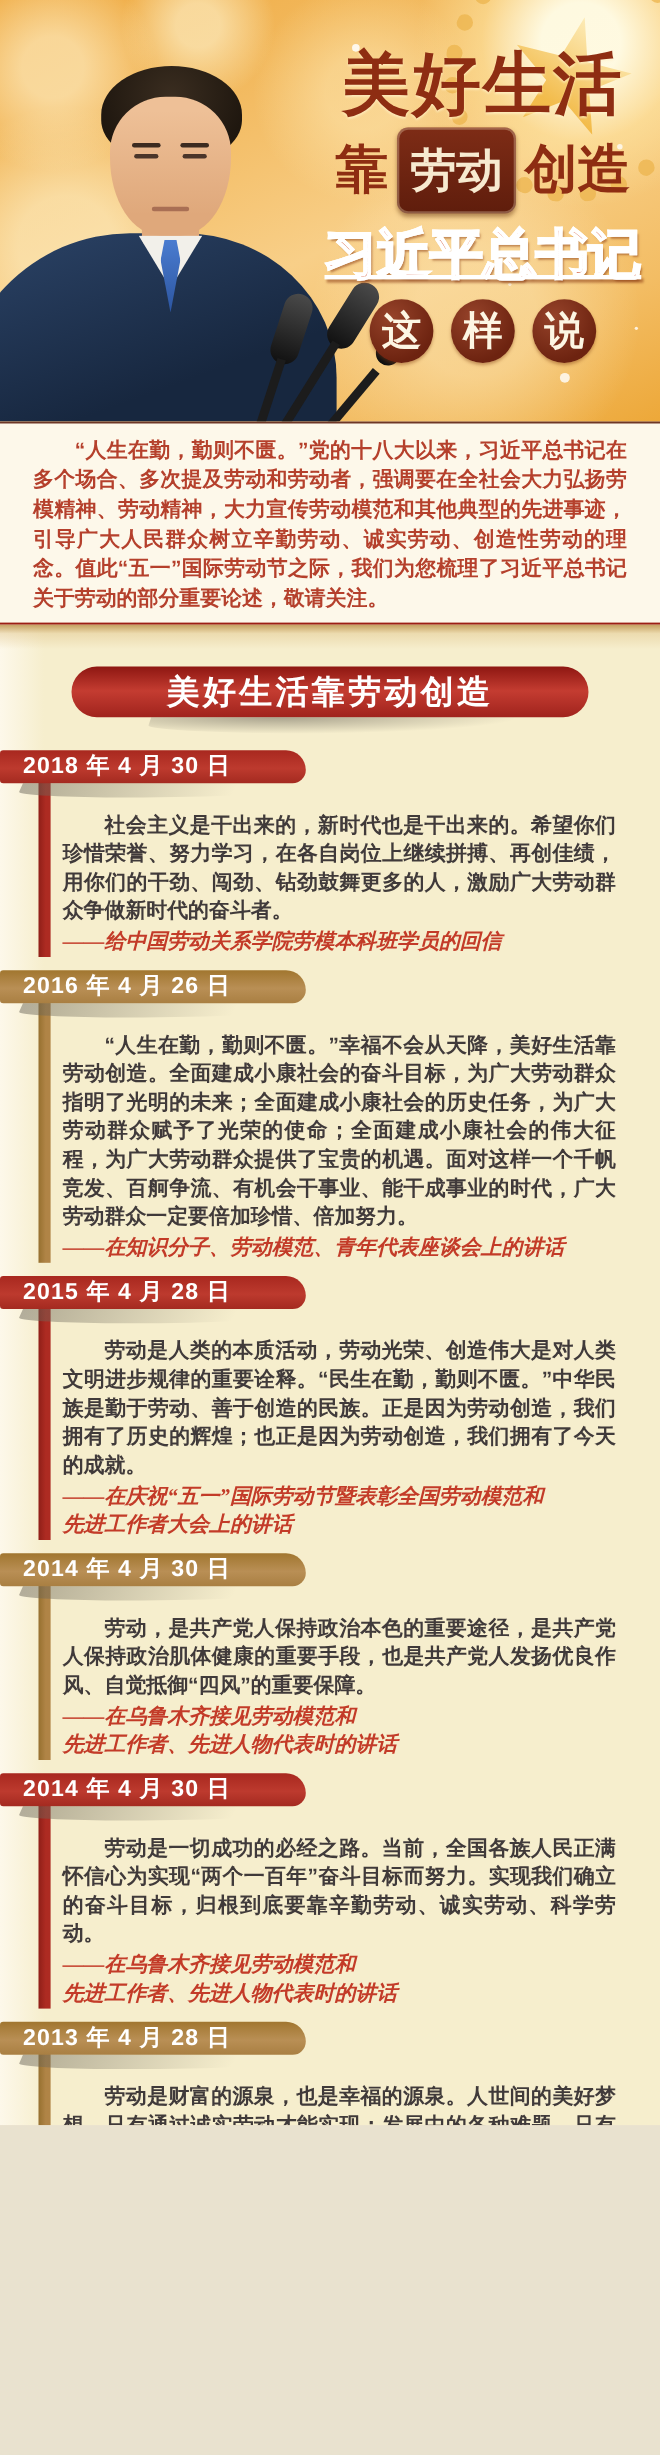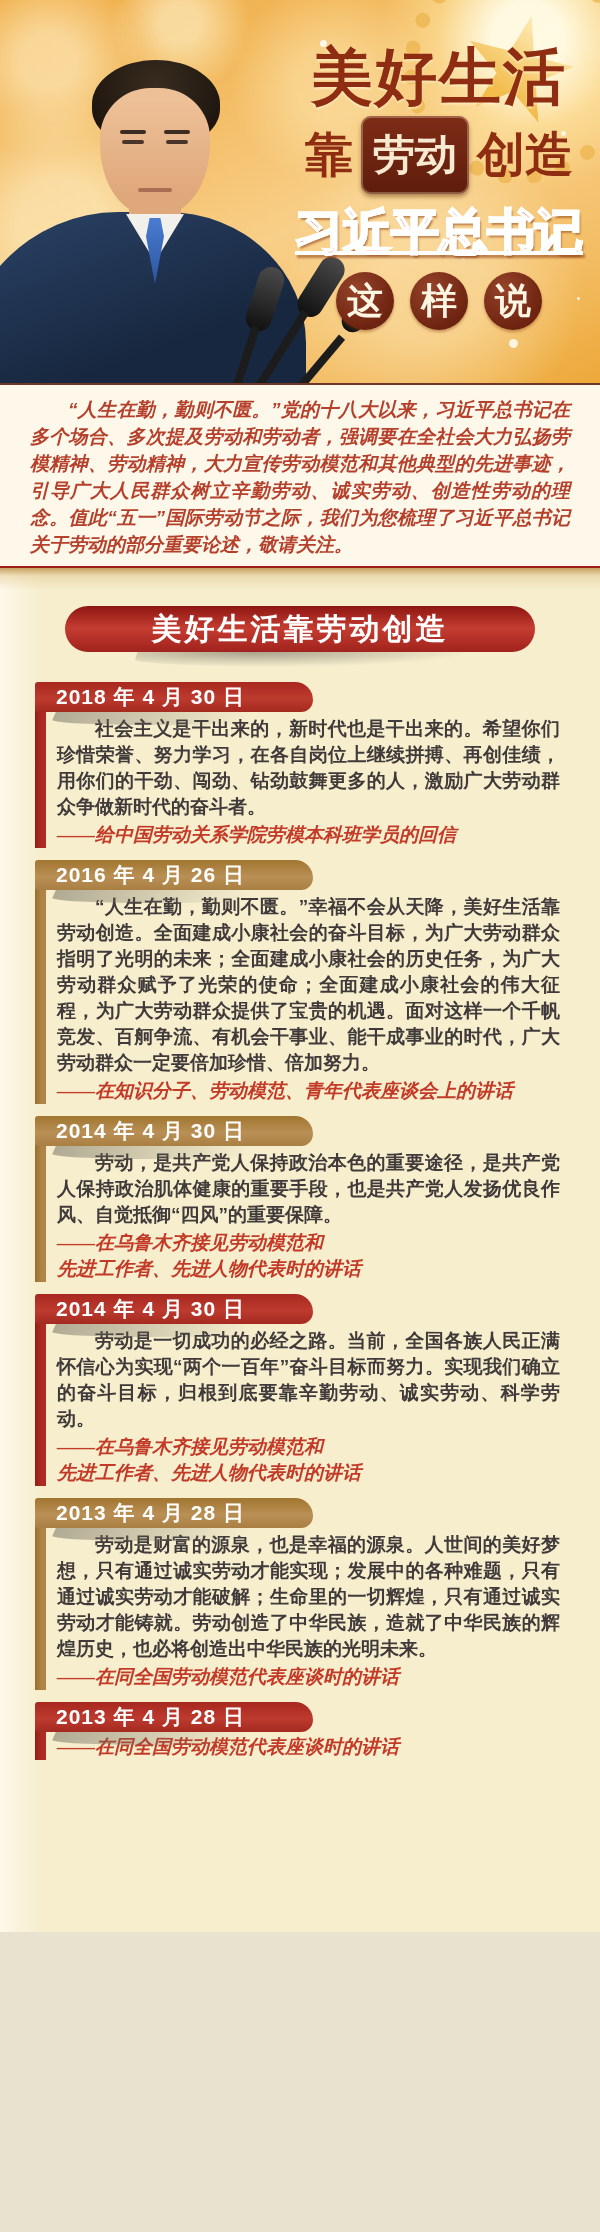--- a/index.html
+++ b/index.html
@@ -66,48 +66,48 @@
   .t4{margin-top:12px;display:flex;justify-content:center;gap:16px;}
   .circle{width:58px;height:58px;border-radius:50%;color:#fdf6e3;font-size:36px;line-height:58px;
       font-weight:700;text-align:center;
       background:radial-gradient(circle at 35% 28%,#96432a,#6d2310 72%);
       box-shadow:0 2px 3px rgba(120,50,10,.4);}
 
   
   .intro{flex:none;background:#fdf8ea;border-top:2px solid #6e3726;border-bottom:2px solid #9c1f14;
          padding:11px 30px 8px;}
   .intro p{margin:0;color:#b5402c;font-weight:700;font-size:19px;line-height:27px;
-           text-indent:2em;text-align:justify;font-style:italic;}
+           text-indent:2em;text-align:justify;}
 
   
   .main{flex:1;position:relative;
     background:
       linear-gradient(180deg, rgba(189,148,77,.85) 0, rgba(224,196,138,.45) 8px, rgba(248,241,213,0) 22px),
       linear-gradient(90deg,#fdf8ea 0,#f6eecd 40px);}
   .pill{position:relative;width:470px;height:46px;margin:38px auto 30px;border-radius:23px;
         background:linear-gradient(#8e1712,#c43c31 48%,#a0231d);
         display:flex;align-items:center;justify-content:center;
         color:#ffffff;font-size:30px;font-weight:900;letter-spacing:3px;}
   .pill::after{content:"";position:absolute;left:70px;top:100%;width:330px;height:15px;
         background:radial-gradient(ellipse at 35% 0,rgba(105,100,88,.55),rgba(105,100,88,0) 72%);
         border-radius:0 0 50% 50%;transform:skewX(-18deg);}
 
   .quote{position:relative;padding-bottom:12px;}
   .bar{position:absolute;left:35px;top:14px;bottom:12px;width:11px;}
   .red  .bar{background:linear-gradient(90deg,#8f1f18,#ad2b22 60%);}
   .gold .bar{background:linear-gradient(90deg,#96702f,#b08446 60%);}
-  .date-banner{position:relative;margin-left:35px;width:278px;height:30px;z-index:1;
+  .date-banner{position:relative;width:278px;height:30px;z-index:1;
         border-radius:3px 18px 12px 3px;color:#fff;font-size:21px;font-weight:700;
         line-height:30px;padding-left:21px;letter-spacing:1px;box-sizing:border-box;}
   .red  .date-banner{background:linear-gradient(#a8281f,#bd3a2e 55%,#a42a20);}
   .gold .date-banner{background:linear-gradient(#a1762f,#b98f55 55%,#a97f42);}
   .date-banner::after{content:"";position:absolute;left:18px;top:100%;width:250px;height:13px;
         background:linear-gradient(95deg,rgba(108,103,90,.5),rgba(108,103,90,0) 78%);
         border-radius:0 0 60% 40%;transform:skewX(-24deg);}
-  .body{margin:4px 40px 2px 57px;color:#403a3a;font-weight:700;font-size:19px;line-height:26px;
+  .body{margin:26px 40px 2px 57px;color:#403a3a;font-weight:700;font-size:19px;line-height:26px;
         text-indent:2em;text-align:justify;}
   .attr{margin:2px 44px 0 57px;color:#c33b28;font-size:19px;line-height:26px;
         font-weight:700;font-style:italic;white-space:pre-line;
         font-family:"Liberation Serif","DejaVu Serif",serif;}
 </style>
 </head>
 <body>
 
 <div class="page">
 
@@ -166,20 +166,27 @@
       <div class="attr">——给中国劳动关系学院劳模本科班学员的回信</div>
     </section>
 
     <section class="quote gold">
       <div class="bar"></div>
       <div class="date-banner">2016 年 4 月 26 日</div>
       <p class="body">“人生在勤，勤则不匮。”幸福不会从天降，美好生活靠劳动创造。全面建成小康社会的奋斗目标，为广大劳动群众指明了光明的未来；全面建成小康社会的历史任务，为广大劳动群众赋予了光荣的使命；全面建成小康社会的伟大征程，为广大劳动群众提供了宝贵的机遇。面对这样一个千帆竞发、百舸争流、有机会干事业、能干成事业的时代，广大劳动群众一定要倍加珍惜、倍加努力。</p>
       <div class="attr">——在知识分子、劳动模范、青年代表座谈会上的讲话</div>
     </section>
 
+    <section class="quote red">
+      <div class="bar"></div>
+      <div class="date-banner">2015 年 4 月 28 日</div>
+      <p class="body">劳动是人类的本质活动，劳动光荣、创造伟大是对人类文明进步规律的重要诠释。“民生在勤，勤则不匮。”中华民族是勤于劳动、善于创造的民族。正是因为劳动创造，我们拥有了历史的辉煌；也正是因为劳动创造，我们拥有了今天的成就。</p>
+      <div class="attr">——在庆祝“五一”国际劳动节暨表彰全国劳动模范和
+先进工作者大会上的讲话</div>
+    </section>
 
     <section class="quote gold">
       <div class="bar"></div>
       <div class="date-banner">2014 年 4 月 30 日</div>
       <p class="body">劳动，是共产党人保持政治本色的重要途径，是共产党人保持政治肌体健康的重要手段，也是共产党人发扬优良作风、自觉抵御“四风”的重要保障。</p>
       <div class="attr">——在乌鲁木齐接见劳动模范和
 先进工作者、先进人物代表时的讲话</div>
     </section>
 
     <section class="quote red">

